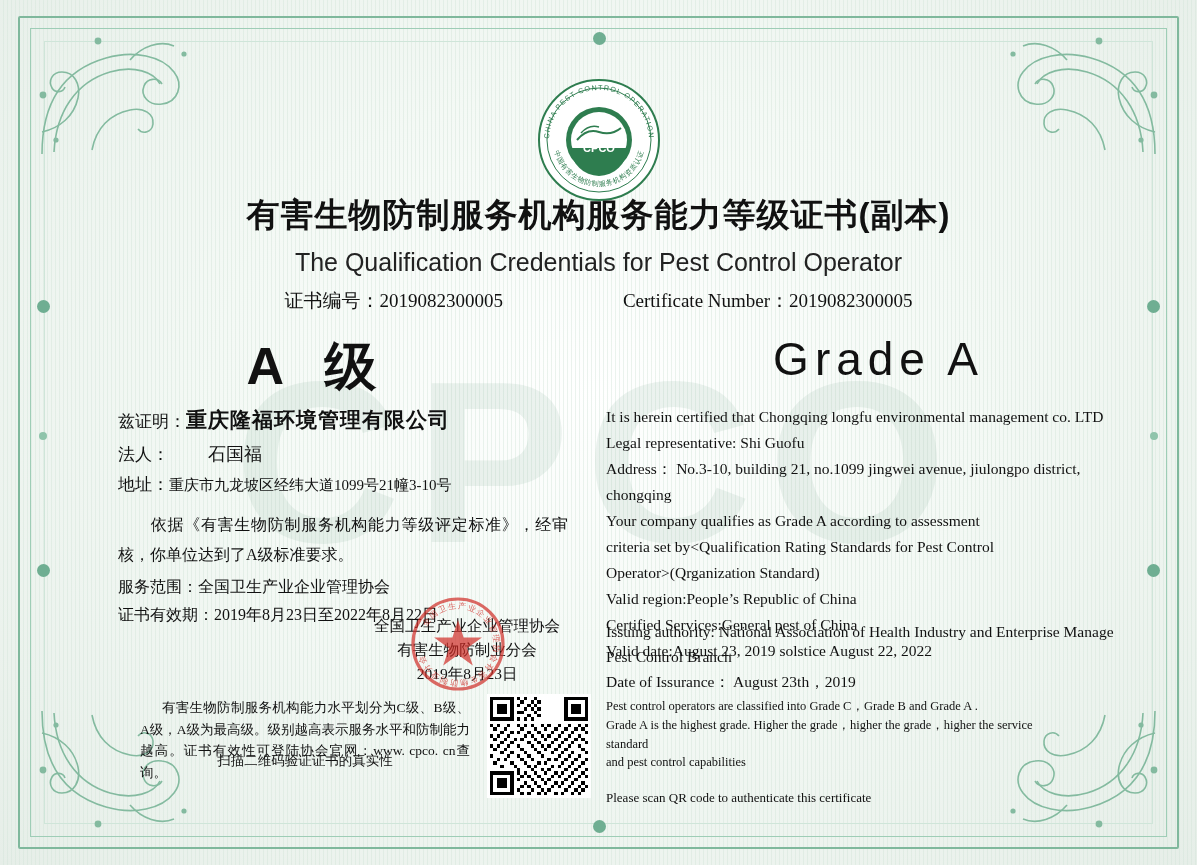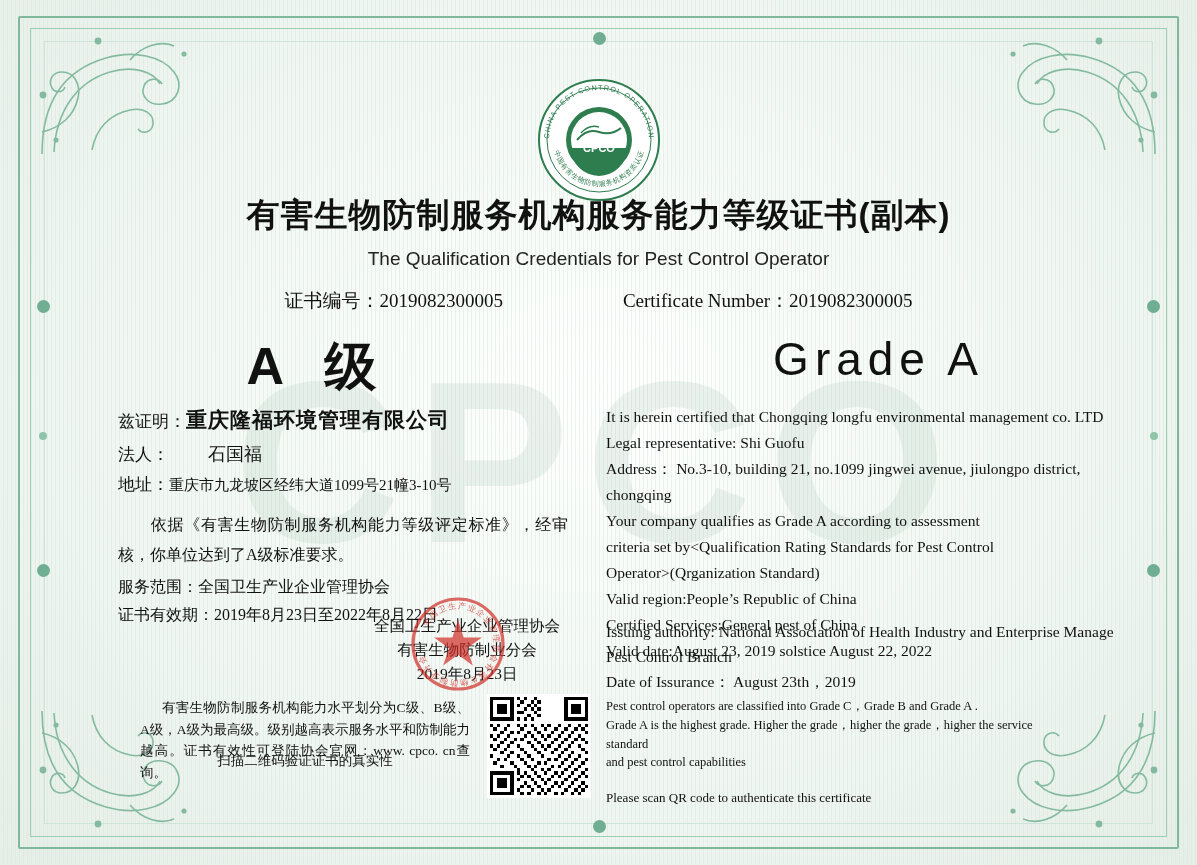--- a/index.html
+++ b/index.html
@@ -67,21 +67,21 @@
 
   
   .title-cn{
     position:absolute;left:0;right:0;top:193px;text-align:center;
     font-family:"Liberation Sans", sans-serif;
     font-size:33px;font-weight:700;color:#111;letter-spacing:1px;
   }
   .title-en{
     position:absolute;left:0;right:0;top:248px;text-align:center;
     font-family:"Liberation Sans", sans-serif;
-    font-size:19px;color:#222;
+    font-size:25px;color:#222;
   }
   .certno-row{
     position:absolute;left:0;right:0;top:288px;
     display:flex;justify-content:center;gap:120px;
     font-size:19px;color:#111;
   }
   .grade-row{
     position:absolute;left:0;right:0;top:332px;
     display:flex;justify-content:center;
   }

